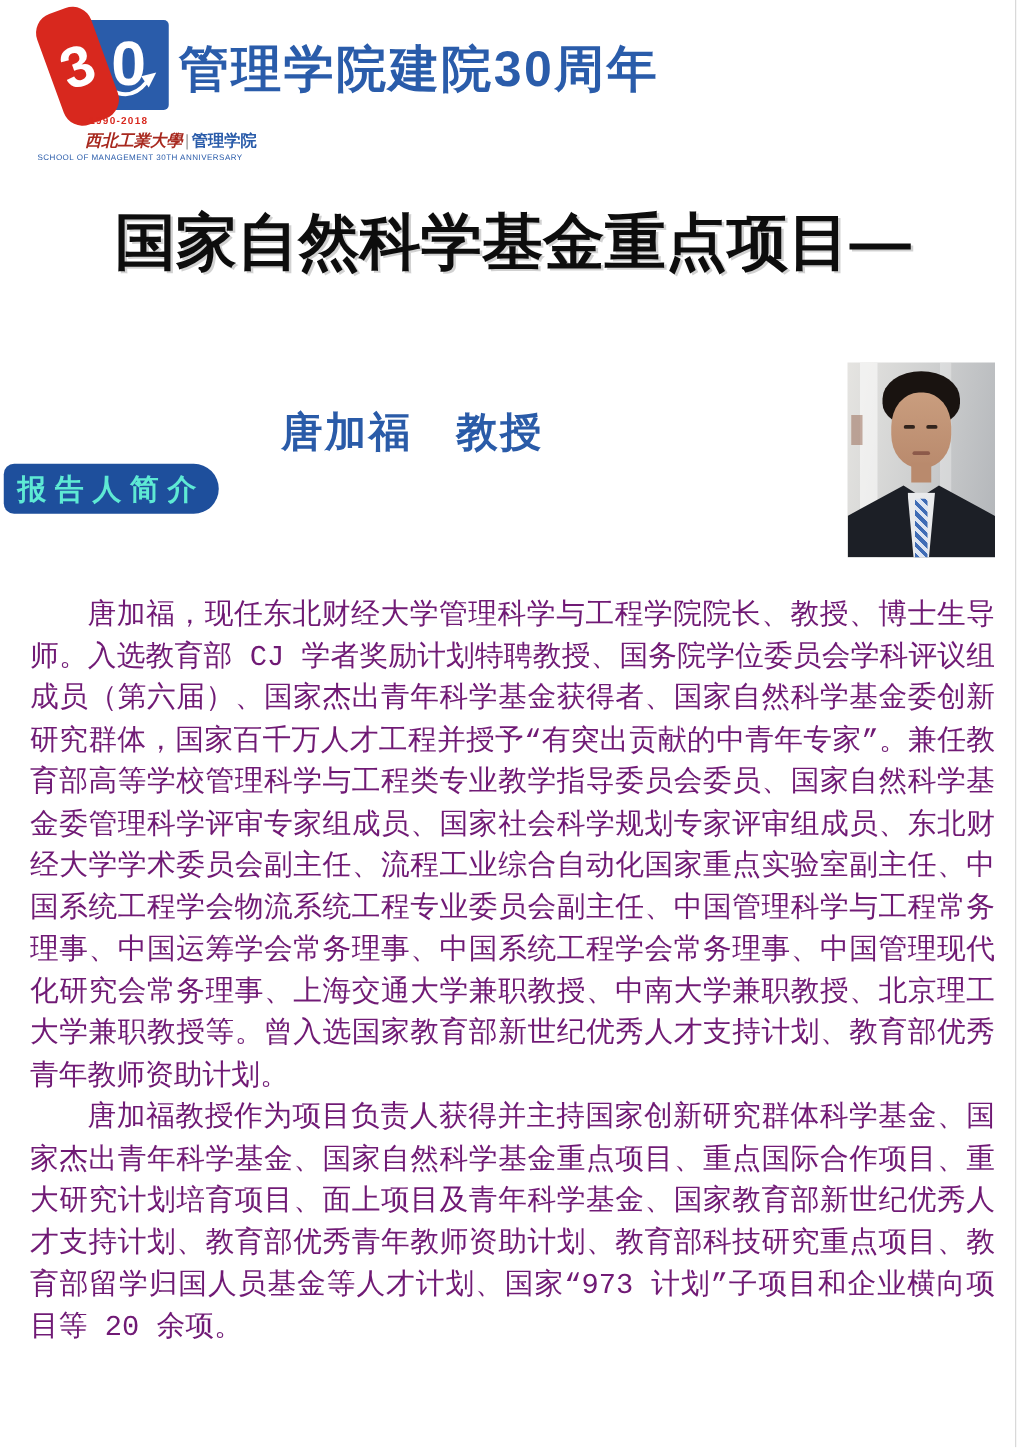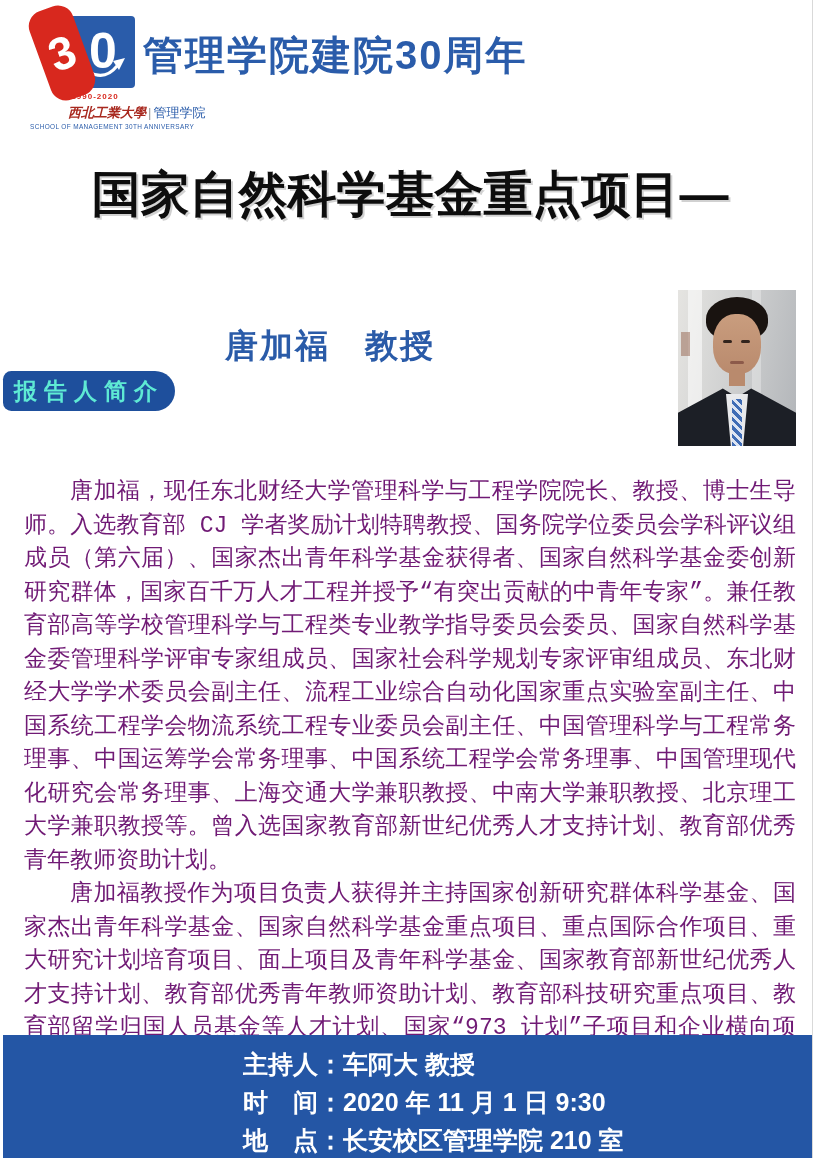--- a/index.html
+++ b/index.html
@@ -15,21 +15,21 @@
           border-radius:16px;transform:rotate(-20deg);display:flex;align-items:center;
           justify-content:center;}
   .num3{font-size:46px;font-weight:900;color:#fff;line-height:1;}
   .num0{position:absolute;left:34px;top:10px;font-size:50px;font-weight:900;color:#fff;line-height:1;}
   .logo-arrow{position:absolute;left:32px;top:38px;}
   .logo-years{position:absolute;left:27px;top:82px;width:80px;text-align:center;
               font-size:8px;font-weight:bold;color:#d8281e;letter-spacing:1px;}
   .logo-cn{position:absolute;left:0px;top:94px;width:175px;font-size:13px;white-space:nowrap;}
   .logo-cn .uni{color:#a8291f;font-family:"Liberation Serif",serif;font-style:italic;font-weight:bold;margin-left:40px;}
   .logo-cn .sep{color:#999;margin:0 2px;}
-  .logo-cn .sch{color:#2a5caa;font-weight:normal;}
+  .logo-cn .sch{color:#2a5caa;font-weight:bold;}
   .logo-en{position:absolute;left:2px;top:113px;font-size:7px;color:#2a5caa;
            letter-spacing:.4px;white-space:nowrap;transform:scale(.92);transform-origin:left top;}
 
   
   .hdr-title{position:absolute;left:143px;top:28px;font-size:40px;font-weight:900;
              color:#2a5caa;letter-spacing:2px;white-space:nowrap;}
   .hdr-sub{position:absolute;left:150px;top:88px;font-size:30px;font-weight:bold;font-style:italic;
            color:#c9211c;letter-spacing:5px;font-family:"Liberation Serif",serif;white-space:nowrap;}
 
   
@@ -81,21 +81,21 @@
     <div class="logo-square">
       <span class="num0">0</span>
       <svg class="logo-arrow" width="42" height="26" viewBox="0 0 42 26">
         <path d="M2 18 Q 18 27 30 12" stroke="#ffffff" stroke-width="3" fill="none"></path>
         <path d="M26 7 L 38 4 L 32 16 Z" fill="#ffffff"></path>
       </svg>
       <div class="ribbon">
         <span class="num3">3</span>
       </div>
     </div>
-    <div class="logo-years">1990-2020</div>
+    <div class="logo-years">1990-2018</div>
     <div class="logo-cn">
       <span class="uni">西北工業大學</span><span class="sep">|</span><span class="sch">管理学院</span>
     </div>
     <div class="logo-en">SCHOOL OF MANAGEMENT 30TH ANNIVERSARY</div>
   </div>
 
   <div class="hdr-title">管理学院建院30周年</div>
 
   <div class="main-title">
     <div>国家自然科学基金重点项目—</div>
@@ -118,22 +118,15 @@
     <div class="shirt"></div>
     <div class="tie"></div>
   </div>
 
   <div class="badge">报告人简介</div>
   <div class="bio">
     <p>唐加福，现任东北财经大学管理科学与工程学院院长、教授、博士生导师。入选教育部 CJ 学者奖励计划特聘教授、国务院学位委员会学科评议组成员（第六届）、国家杰出青年科学基金获得者、国家自然科学基金委创新研究群体，国家百千万人才工程并授予“有突出贡献的中青年专家”。兼任教育部高等学校管理科学与工程类专业教学指导委员会委员、国家自然科学基金委管理科学评审专家组成员、国家社会科学规划专家评审组成员、东北财经大学学术委员会副主任、流程工业综合自动化国家重点实验室副主任、中国系统工程学会物流系统工程专业委员会副主任、中国管理科学与工程常务理事、中国运筹学会常务理事、中国系统工程学会常务理事、中国管理现代化研究会常务理事、上海交通大学兼职教授、中南大学兼职教授、北京理工大学兼职教授等。曾入选国家教育部新世纪优秀人才支持计划、教育部优秀青年教师资助计划。</p>
     <p>唐加福教授作为项目负责人获得并主持国家创新研究群体科学基金、国家杰出青年科学基金、国家自然科学基金重点项目、重点国际合作项目、重大研究计划培育项目、面上项目及青年科学基金、国家教育部新世纪优秀人才支持计划、教育部优秀青年教师资助计划、教育部科技研究重点项目、教育部留学归国人员基金等人才计划、国家“973 计划”子项目和企业横向项目等 20 余项。</p>
   </div>
 
-  <div class="footer">
-    <div class="footer-lines">
-      <div>主持人：车阿大 教授</div>
-      <div>时　间：2020 年 11 月 1 日 9:30</div>
-      <div>地　点：长安校区管理学院 210 室</div>
-    </div>
-  </div>
 
   <div class="page-edge"></div>
 </div>
 
 </body></html>

